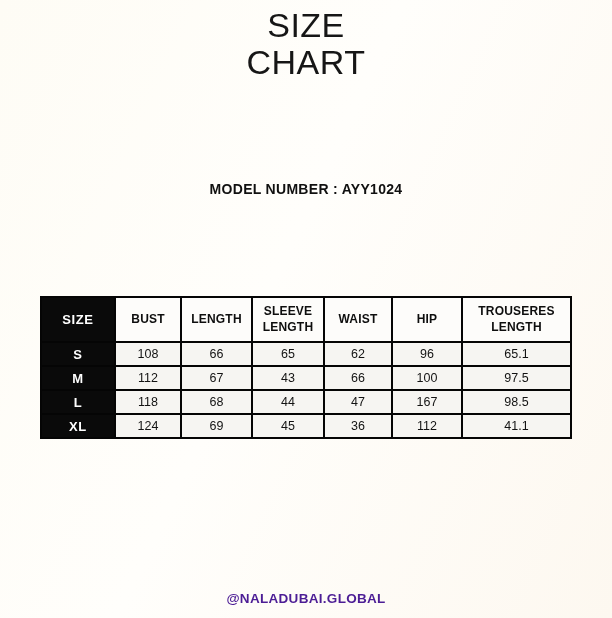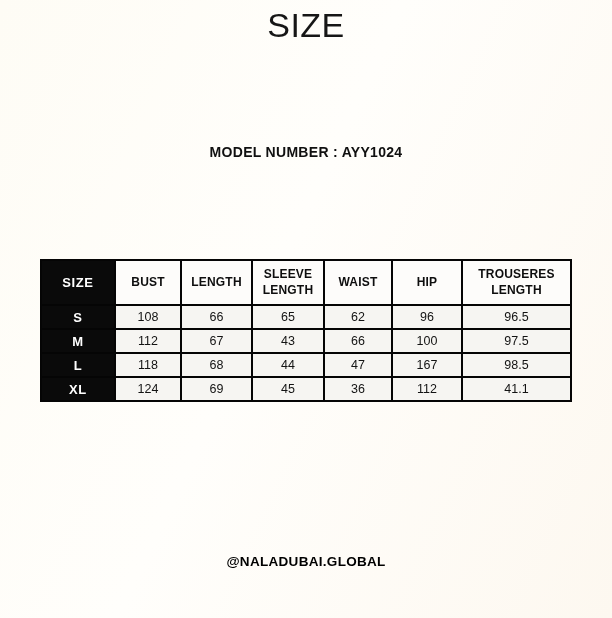--- a/index.html
+++ b/index.html
@@ -84,30 +84,31 @@
     font-weight: 400;
     color: #131313;
     margin-top: 47px;
   }
   .footer {
     margin-top: 152px;
     text-align: center;
     font-size: 13.5px;
     font-weight: 700;
     letter-spacing: 0.3px;
-    color: #000000;
+    color: #4c1d95;
   }
 </style>
 </head>
 <body>
 
 <div class="page">
 
   <div class="title">
     <div>SIZE</div>
+    <div>CHART</div>
   </div>
 
   <div class="model">MODEL NUMBER : AYY1024</div>
 
   <div class="table-wrap">
     <table class="size-table">
       <colgroup>
         <col class="c0">
           <col class="c1">
           <col class="c2">
@@ -128,21 +129,21 @@
           </tr>
         </thead>
       <tbody>
           <tr>
             <th class="size-cell">S</th>
             <td class="data-cell">108</td>
             <td class="data-cell">66</td>
             <td class="data-cell">65</td>
             <td class="data-cell">62</td>
             <td class="data-cell">96</td>
-            <td class="data-cell">96.5</td>
+            <td class="data-cell">65.1</td>
           </tr>
           <tr>
             <th class="size-cell">M</th>
             <td class="data-cell">112</td>
             <td class="data-cell">67</td>
             <td class="data-cell">43</td>
             <td class="data-cell">66</td>
             <td class="data-cell">100</td>
             <td class="data-cell">97.5</td>
           </tr>

